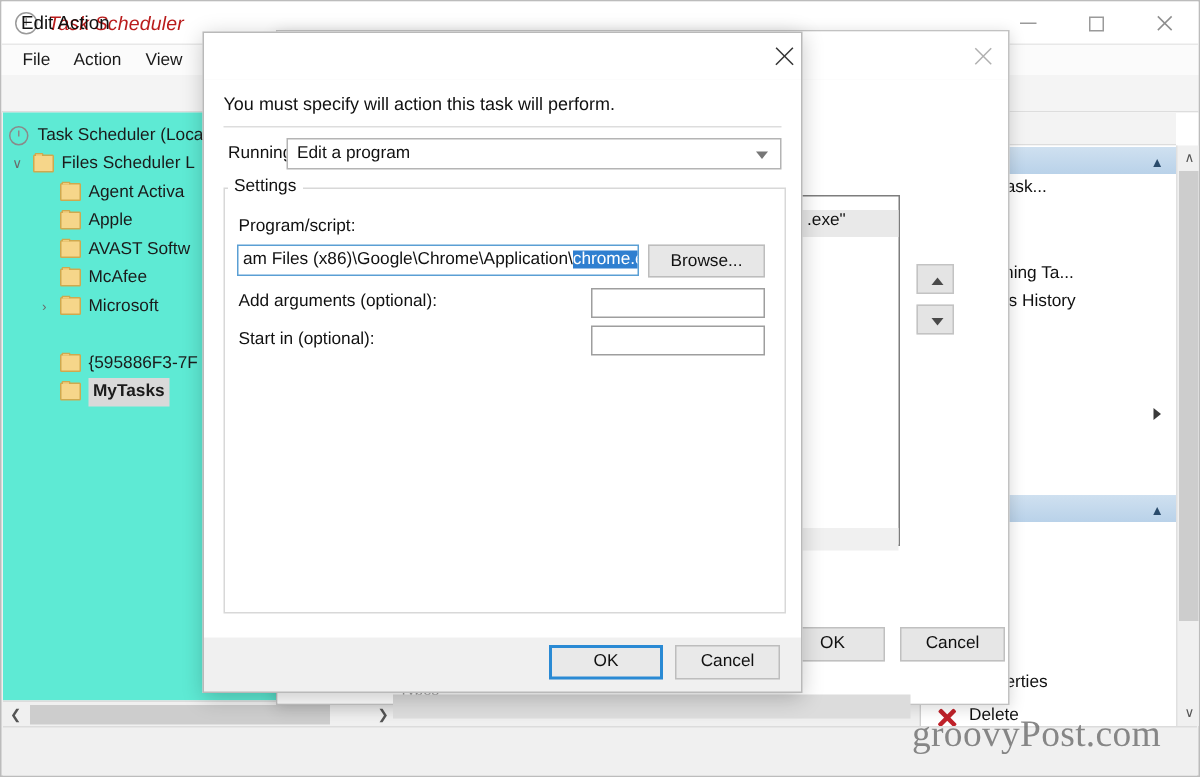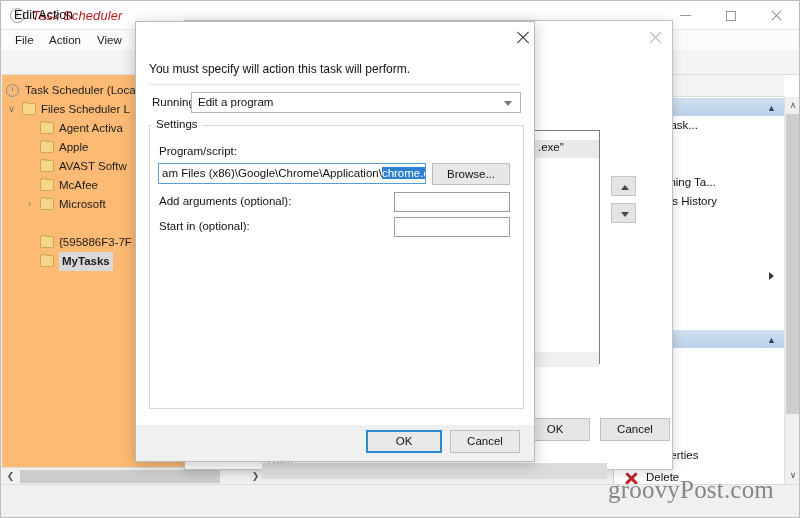--- a/index.html
+++ b/index.html
@@ -47,21 +47,21 @@
   .arrow-r:after{content:"";position:absolute;right:6px;top:3px;width:10px;height:5px;background:#8a8a8a;border-radius:1px;}
   #tb-sep1{left:55px;}
   #tb-folderup{left:62px;width:19px;height:18px;top:53px;background:#f3d795;border:1px solid #c4a250;border-radius:1px;box-sizing:border-box;}
   #tb-folderup:after{content:"";position:absolute;left:4px;top:3px;width:9px;height:9px;background:#8fae4a;transform:rotate(45deg) scale(.8);}
   #tb-props{left:84px;width:19px;height:18px;top:53px;background:#dfeaf5;border:1px solid #7ba2c8;border-radius:1px;box-sizing:border-box;}
   #tb-props:after{content:"";position:absolute;left:2px;top:3px;width:13px;height:10px;background:#ffffff;border:1px solid #9bbcd9;box-sizing:border-box;}
   #tb-sep2{left:110px;}
   #tb-help{left:117px;width:18px;height:18px;top:53px;background:#2a5eab;border-radius:1px;color:#fff;font-size:12px;font-weight:bold;text-align:center;line-height:18px;}
 
   
-  #tree-pane{left:1px;top:74px;width:262px;height:392px;background:#fdba74;border-right:1px solid #d6d6d6;box-sizing:border-box;overflow:hidden;}
+  #tree-pane{left:1px;top:74px;width:262px;height:392px;background:#5eead4;border-right:1px solid #d6d6d6;box-sizing:border-box;overflow:hidden;}
   .tree-row{position:relative;height:19px;line-height:19px;white-space:nowrap;font-size:11.5px;color:#1b1b1b;}
   .tree-row .tw{position:absolute;left:0;top:4px;width:11px;height:11px;color:#6a6a6a;font-size:9px;text-align:center;line-height:11px;}
   .tree-row .fico{position:absolute;top:3px;width:14px;height:12px;background:#f6d68a;border:1px solid #cfa94e;border-radius:1px;box-sizing:border-box;}
   .tree-row .fico:before{content:"";position:absolute;left:0;top:-2.5px;width:6px;height:2.5px;background:#f0cc7c;border:1px solid #cfa94e;border-bottom:0;box-sizing:border-box;border-radius:1px 1px 0 0;}
   .tree-row .clk{position:absolute;top:3px;width:13px;height:13px;border:1.4px solid #8a8a8a;border-radius:50%;box-sizing:border-box;}
   .tree-row .clk:after{content:"";position:absolute;left:4.6px;top:2px;width:1.3px;height:4.4px;background:#8a8a8a;}
   .tree-row .lbl{position:absolute;}
   .tree-row.sel .lbl{background:#d9d9d9;padding:0 3px;}
 
   

